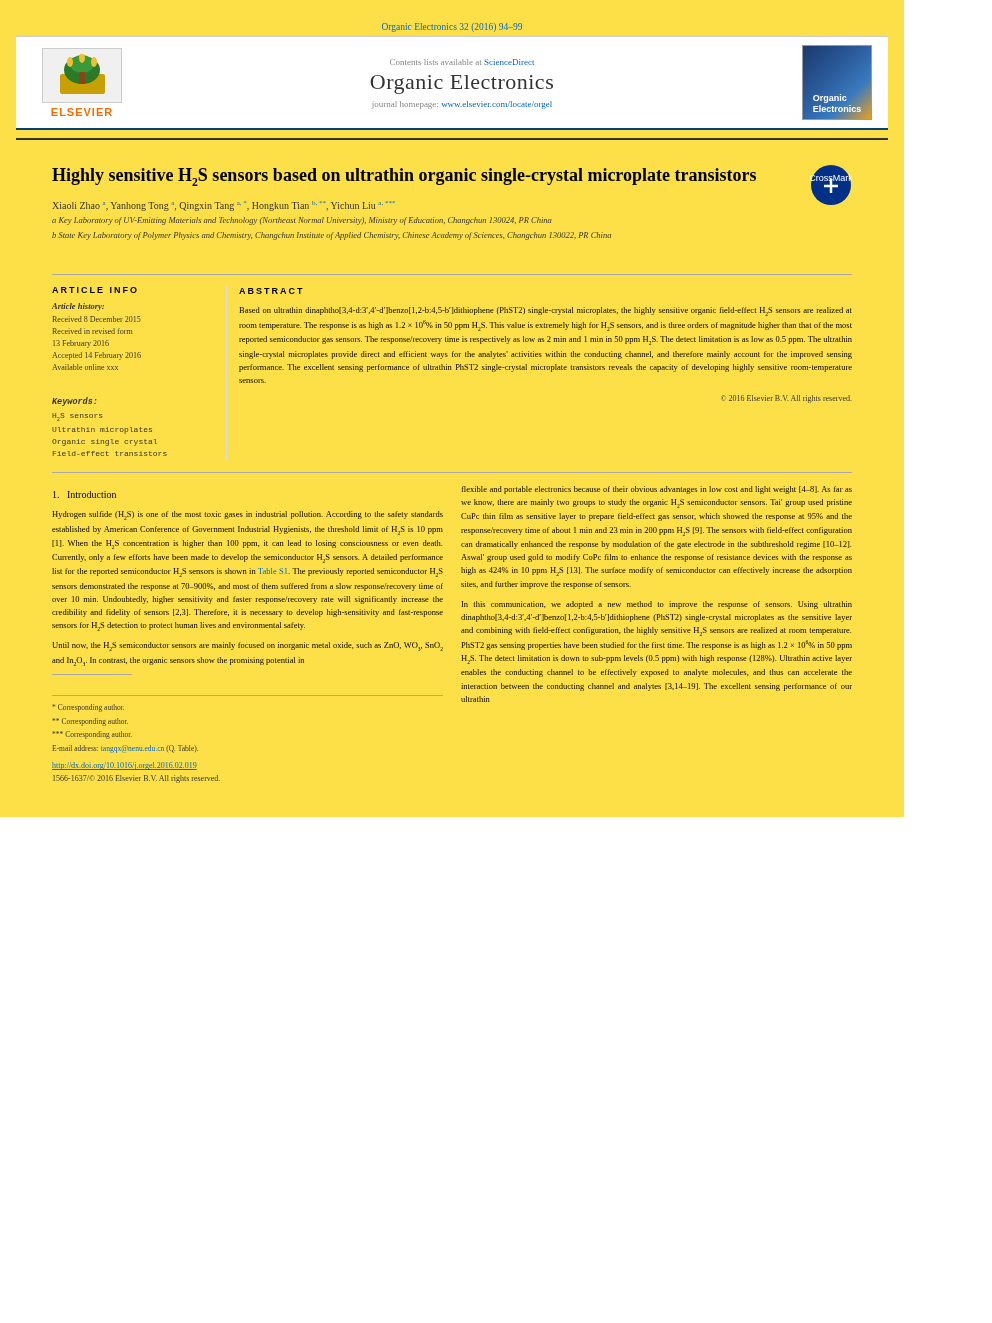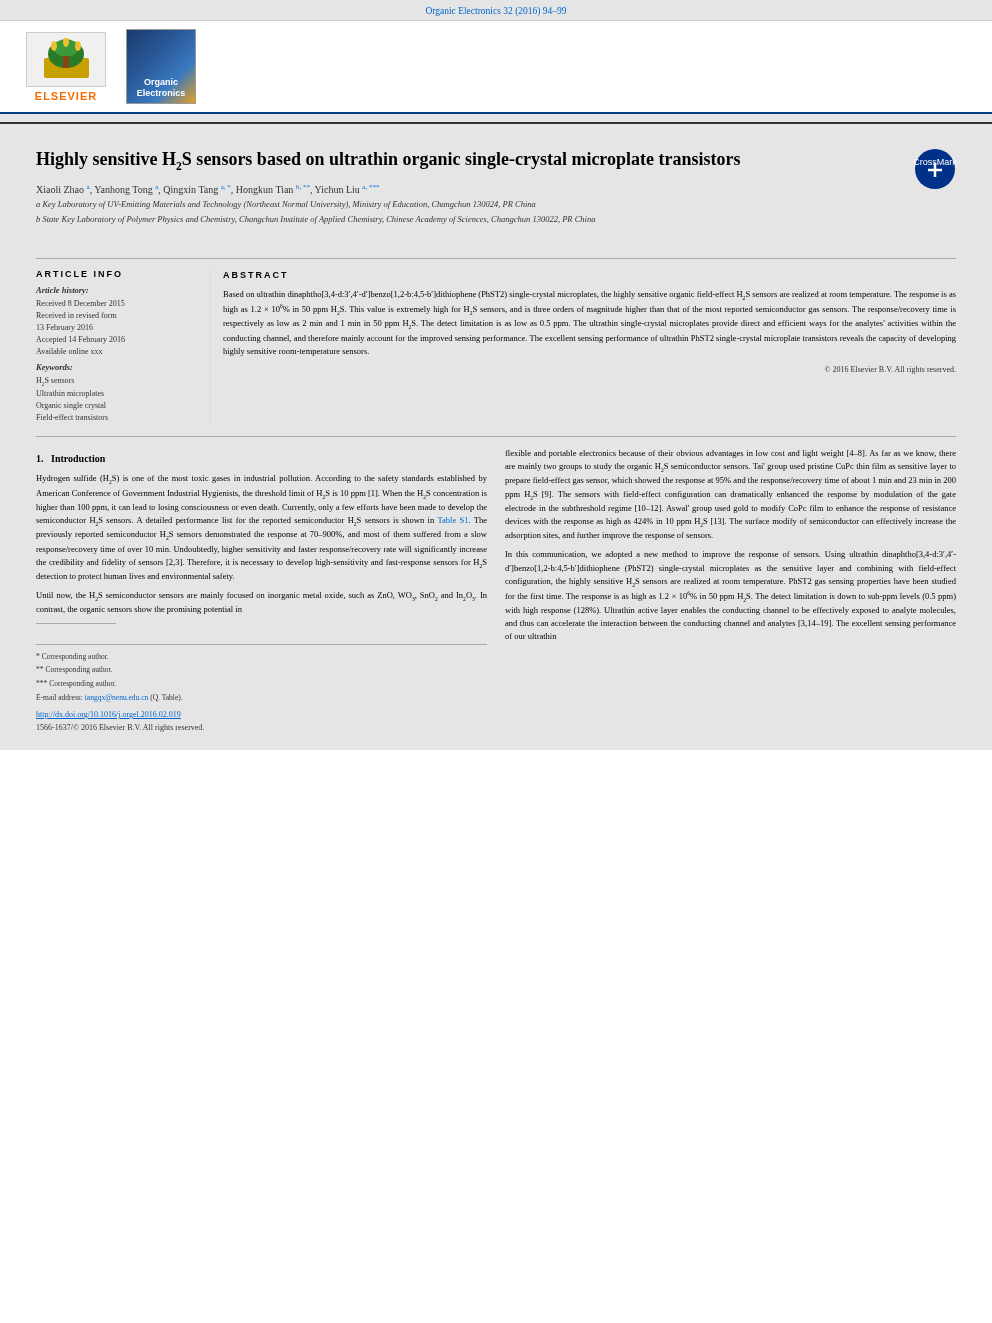--- a/index.html
+++ b/index.html
@@ -6,23 +6,23 @@
     body {
       background: #fff;
       font-family: 'Times New Roman', Times, serif;
       font-size: 10px;
       color: #000;
       width: 992px;
       min-height: 1323px;
     }
 
     .page-wrapper {
-      width: 992px;
-      background: #e5e5e5;
-      padding: 0;
+      width: 904px;
+      background: #fde047;
+      padding: 16px;
     }
 
     
     .top-citation-bar {
       text-align: center;
       padding: 6px 0 4px 0;
       font-size: 9.5px;
       color: #0066cc;
       border-bottom: 1px solid #ccc;
     }
@@ -108,21 +108,20 @@
       width: 70px;
       height: 75px;
       background: linear-gradient(135deg, #1a3a6b 0%, #2a5a9b 40%, #3a7abf 70%, #e8a020 100%);
       border: 1px solid #999;
       display: flex;
       align-items: flex-end;
       justify-content: center;
       font-size: 7px;
       color: #fff;
       padding: 3px;
-      text-align: center;
       font-family: Arial, sans-serif;
     }
 
     
     .main-content {
       padding: 16px 36px 16px 36px;
     }
 
     
     .article-title-section {
@@ -207,21 +206,22 @@
       margin-bottom: 3px;
     }
 
     .article-history-item {
       font-size: 8px;
       margin-bottom: 1px;
       line-height: 1.4;
     }
 
     .keywords-section {
-      margin-top: 4px;
+      margin-top: 23px;
+      font-family: Liberation Mono, monospace;
     }
 
     .keywords-label {
       font-size: 8.5px;
       font-style: italic;
       font-weight: bold;
       margin-bottom: 3px;
     }
 
     .keyword-item {
@@ -278,21 +278,21 @@
     .body-col-right {
       flex: 1;
       font-size: 8.5px;
       line-height: 1.55;
       color: #000;
       text-align: justify;
     }
 
     .section-heading {
       font-size: 10px;
-      font-weight: bold;
+      font-weight: normal;
       margin-bottom: 6px;
       margin-top: 4px;
     }
 
     .body-paragraph {
       margin-bottom: 6px;
       font-size: 8.5px;
       line-height: 1.55;
       text-align: justify;
     }
@@ -358,20 +358,31 @@
 
             <ellipse cx="15" cy="8" rx="3" ry="5" fill="#f0c030"></ellipse>
             <ellipse cx="27" cy="4" rx="3" ry="5" fill="#f0c030"></ellipse>
             <ellipse cx="39" cy="8" rx="3" ry="5" fill="#f0c030"></ellipse>
           </svg>
         </div>
         <div class="elsevier-wordmark">ELSEVIER</div>
       </div>
     </div>
 
+    <div class="journal-header-center">
+      <div class="science-direct-link">
+        <span>Contents lists available at</span>
+        <a href="#">ScienceDirect</a>
+      </div>
+      <div class="journal-title-main">Organic Electronics</div>
+      <div class="journal-homepage">
+        <span>journal homepage:</span>
+        <a href="#" style="color:#0066cc;">www.elsevier.com/locate/orgel</a>
+      </div>
+    </div>
 
     <div class="journal-header-right">
       <div class="oe-cover">
         <div style="font-size:7px;font-weight:bold;line-height:1.3;">
           <div style="font-size:9px;font-weight:bold;">Organic</div>
           <div style="font-size:9px;font-weight:bold;">Electronics</div>
         </div>
       </div>
     </div>
   </div>

